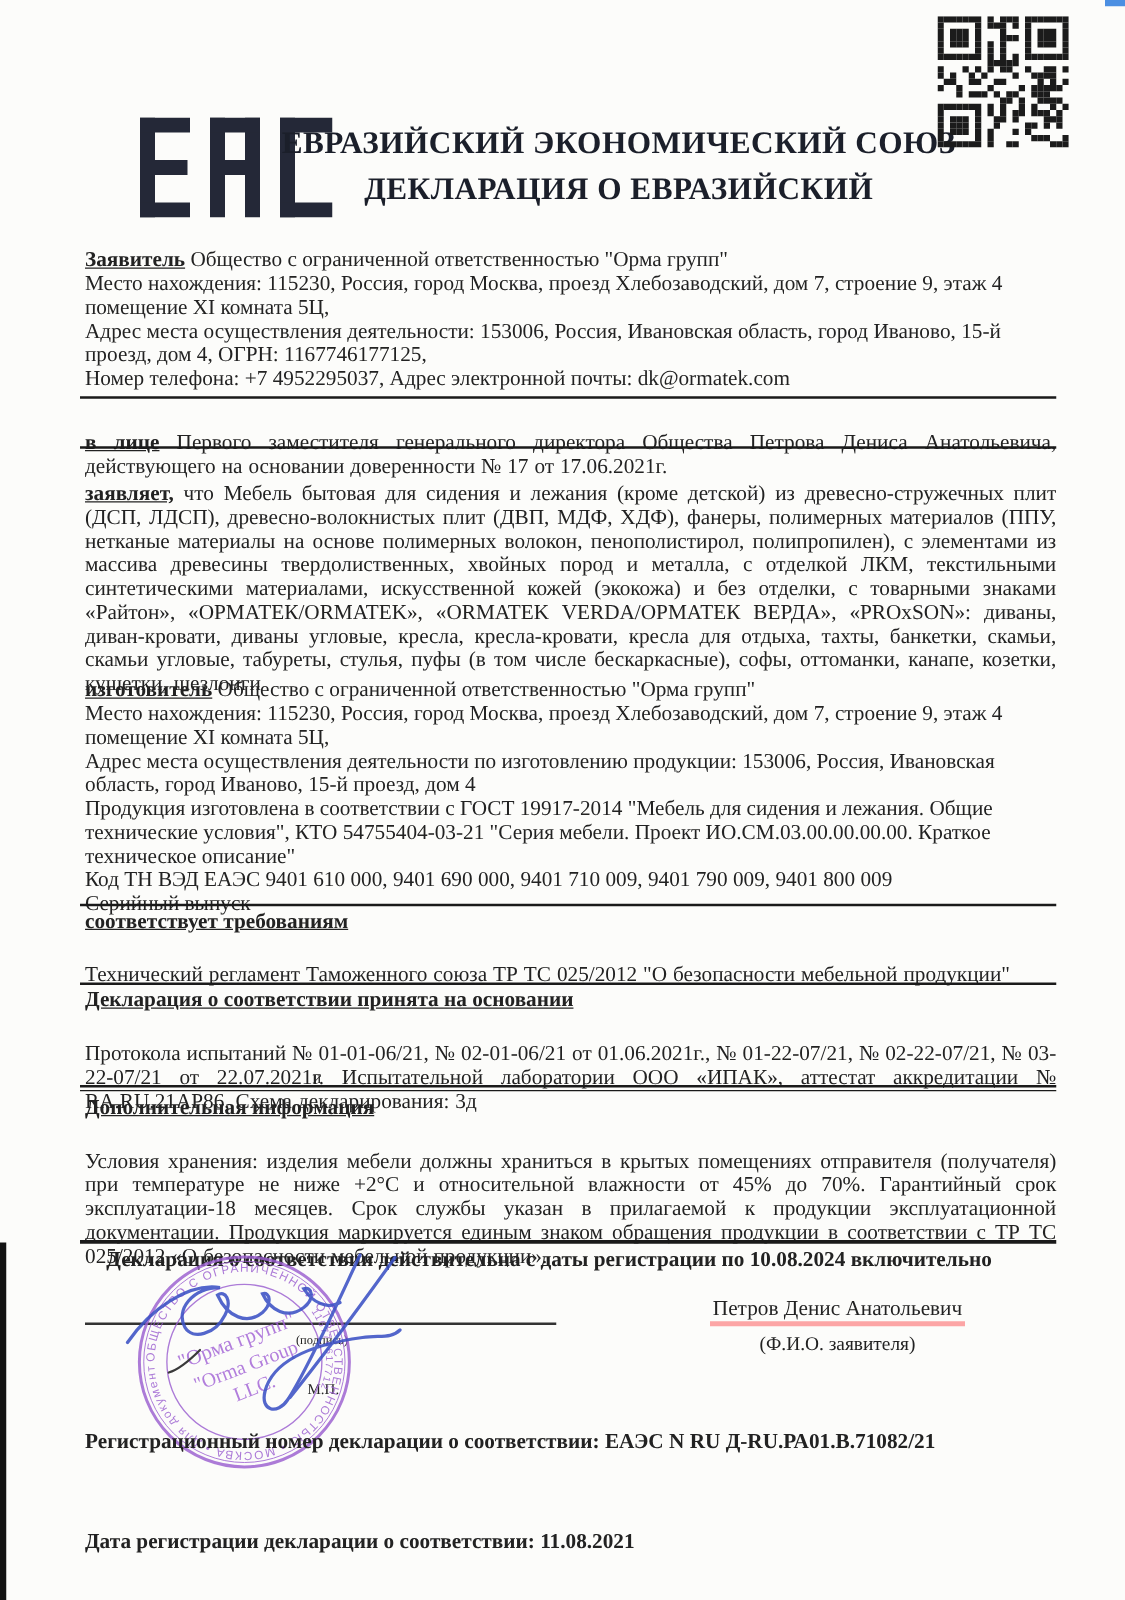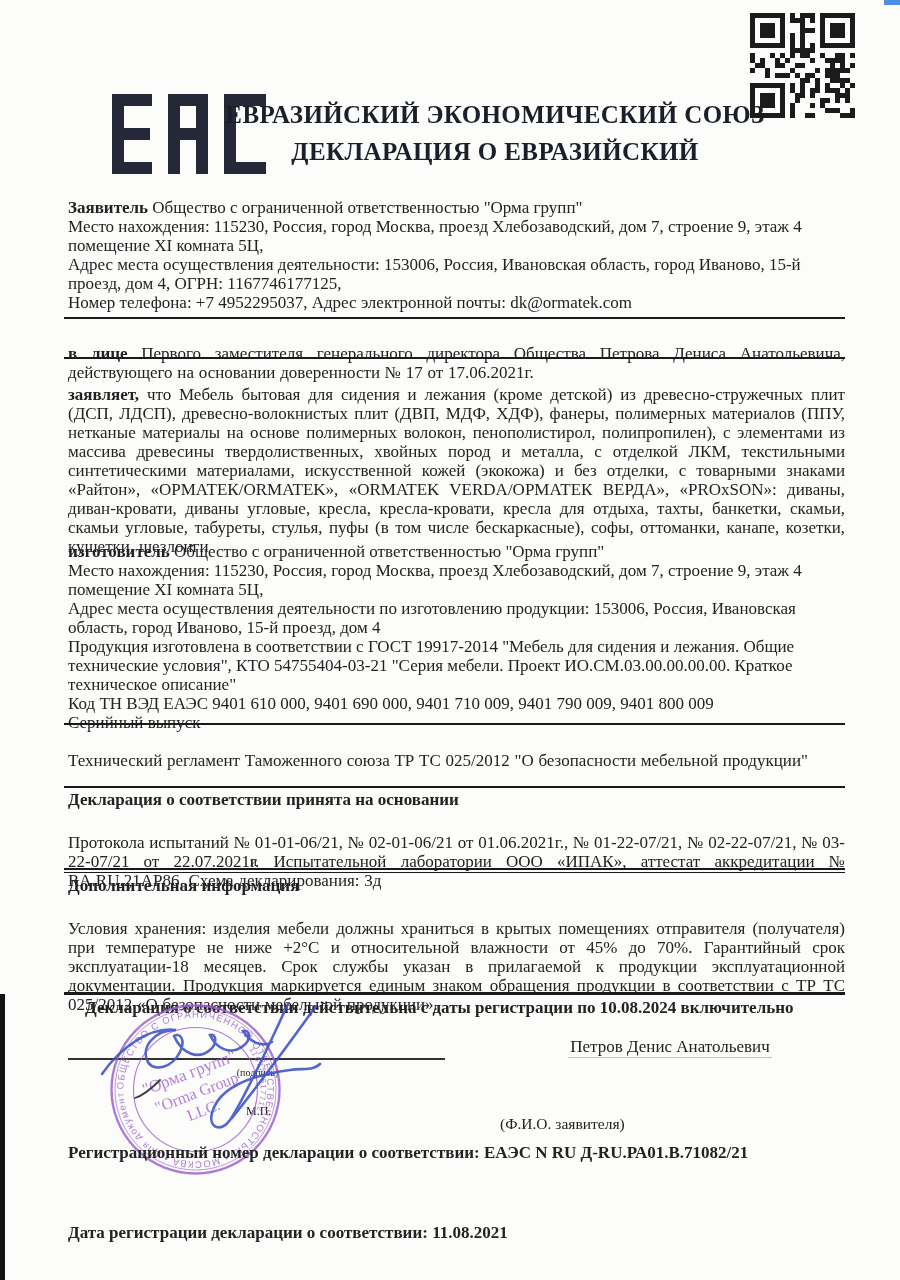--- a/index.html
+++ b/index.html
@@ -16,30 +16,30 @@
   
   .eac-logo{position:absolute;left:112px;top:94px;}
   .title{position:absolute;left:180px;top:96px;width:630px;text-align:center;
     font-weight:bold;font-size:25px;line-height:37px;color:#1b1f2a;letter-spacing:.4px;}
   .qr{position:absolute;left:750px;top:13px;width:105px;height:105px;}
 
   
   .sec{position:absolute;left:68px;width:777px;}
   .lines{white-space:pre-line;}
   .just{text-align:justify;word-spacing:.5px;margin-top:24px;}
-  b{font-weight:bold;}
+  b{font-weight:bold;text-decoration:underline;}
   .rule{position:absolute;left:64px;width:781px;background:#1a1a1a;height:1.5px;}
 
   
   .sign-line{position:absolute;left:68px;top:1058px;width:377px;height:1.5px;background:#333;}
   .sign-caption{position:absolute;left:175px;top:1063px;width:165px;text-align:center;font-size:10px;}
   .mp{position:absolute;left:246px;top:1102px;font-size:12px;}
   .fio-name{position:absolute;left:520px;top:1037px;width:300px;text-align:center;}
-  .fio-name span{border-bottom:1px solid #fca5a5;padding:0 2px 1px;}
-  .fio-caption{position:absolute;left:500px;top:1066px;width:300px;text-align:left;font-size:15.5px;margin-top:48px;}
+  .fio-name span{border-bottom:4px solid #fca5a5;padding:0 2px 1px;}
+  .fio-caption{position:absolute;left:520px;top:1066px;width:300px;text-align:center;font-size:15.5px;}
 
   .stamp{position:absolute;left:103px;top:997px;opacity:.82;}
   .stamp .ring-t{font-size:9.5px;letter-spacing:1.2px;fill:#9b5fd0;font-family:"Liberation Sans",sans-serif;}
   .stamp .ogrn-t{font-size:8px;letter-spacing:1px;fill:#9b5fd0;font-family:"Liberation Sans",sans-serif;}
   .stamp .org1{font-size:17px;fill:#a263d6;font-family:"Liberation Serif",serif;}
   .stamp .org2{font-size:16px;fill:#a263d6;font-family:"Liberation Serif",serif;}
   .handsig{position:absolute;left:80px;top:996px;}
 
   .reg-number{position:absolute;left:68px;top:1143px;width:800px;font-weight:bold;}
   .reg-date{position:absolute;left:68px;top:1179px;width:800px;font-weight:bold;margin-top:44px;}
@@ -316,20 +316,21 @@
     <div class="lines">Место нахождения: 115230, Россия, город Москва, проезд Хлебозаводский, дом 7, строение 9, этаж 4 помещение XI комната 5Ц,
 Адрес места осуществления деятельности по изготовлению продукции: 153006, Россия, Ивановская область, город Иваново, 15-й проезд, дом 4
 Продукция изготовлена в соответствии с ГОСТ 19917-2014 "Мебель для сидения и лежания. Общие технические условия", КТО 54755404-03-21 "Серия мебели. Проект ИО.СМ.03.00.00.00.00. Краткое техническое описание"
 Код ТН ВЭД ЕАЭС  9401 610 000, 9401 690 000, 9401 710 009, 9401 790 009, 9401 800 009
 Серийный выпуск</div>
   </div>
 
   <div class="rule" style="top:723px"></div>
 
   <div class="sec" style="top:727px">
+    <div><b>соответствует требованиям</b></div>
     <div class="just">Технический регламент Таможенного союза ТР ТС 025/2012 "О безопасности мебельной продукции"</div>
   </div>
 
   <div class="rule" style="top:786px"></div>
 
   <div class="sec" style="top:790px">
     <div><b>Декларация о соответствии принята на основании</b></div>
     <div class="just">Протокола испытаний № 01-01-06/21, № 02-01-06/21 от 01.06.2021г., № 01-22-07/21, № 02-22-07/21, № 03-22-07/21 от 22.07.2021г. Испытательной лаборатории ООО «ИПАК», аттестат аккредитации № RA.RU.21АР86, Схема декларирования: 3д</div>
     <span class="drop-char" style="left:182px;top:62px">и</span>
   </div>

